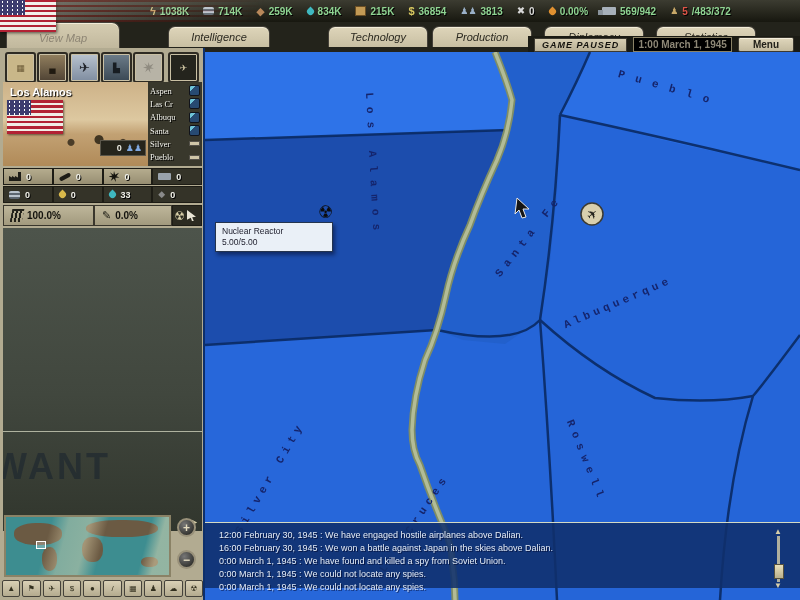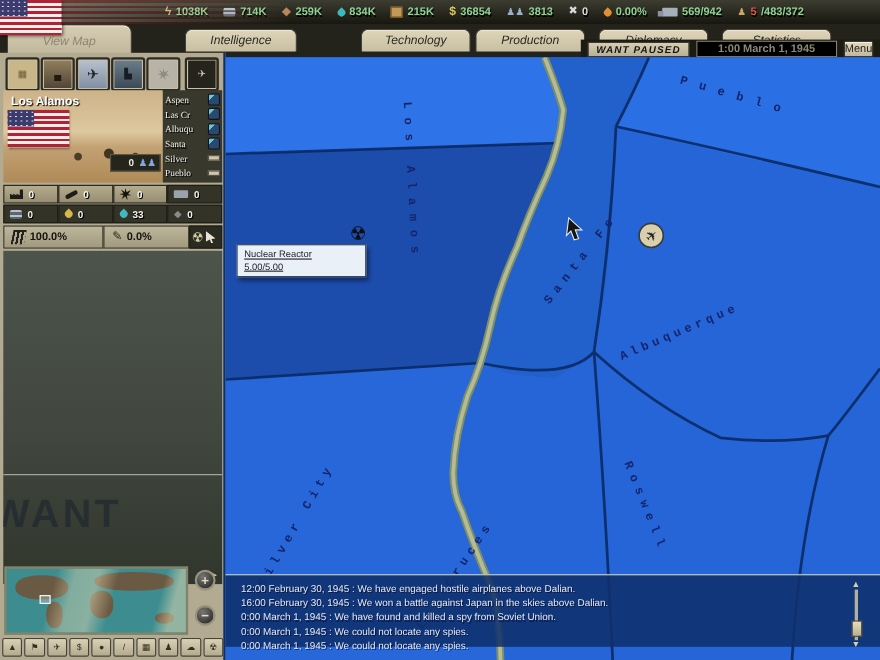--- a/index.html
+++ b/index.html
@@ -32,21 +32,21 @@
   .tab.active{top:0;height:30px;width:112px;left:6px;color:#8d8574;
     background:linear-gradient(#d6cdb2,#bdb499);border-radius:8px 8px 0 0;}
   
   #pausebar{position:absolute;left:528px;top:36px;width:272px;height:17px;background:#1b1b14;
     display:flex;align-items:center;gap:6px;padding:0 6px;box-sizing:border-box;}
   #pauselbl{background:linear-gradient(#d6cdb2,#b9b095);border:1px solid #3c3930;color:#14130e;
     font-size:9px;font-weight:bold;font-style:italic;padding:1px 7px;letter-spacing:1px;}
   #datefld{flex:1;background:#000000;border:1px solid #8a8266;box-shadow:inset 1px 1px 2px rgba(0,0,0,.35);
     color:#8d8776;font-size:10px;font-weight:bold;text-align:center;padding:1px 0;}
   #menubtn{background:linear-gradient(#e0d7bc,#c3ba9e);border:1px solid #3c3930;color:#23211a;
-    font-size:10px;font-weight:normal;padding:1px 0;border-radius:2px;box-shadow:inset 0 1px 0 #f4eeda;}
+    font-size:10px;font-weight:bold;padding:1px 14px;border-radius:2px;box-shadow:inset 0 1px 0 #f4eeda;}
   
   #flag{position:absolute;left:0;top:0;width:56px;height:32px;
     background:repeating-linear-gradient(#b22234 0 2.5px,#f2f0ea 2.5px 5px);box-shadow:1px 1px 3px rgba(0,0,0,.6);}
   #flag .canton{position:absolute;left:0;top:0;width:25px;height:15px;background:#3c3b6e;
     background-image:radial-gradient(#fff 0.7px,transparent 1px);background-size:5px 4px;}
   #flagstreak{position:absolute;left:56px;top:0;width:210px;height:22px;
     background:repeating-linear-gradient(#c2343480 0 2.5px,#e8e4da66 2.5px 5px);
     -webkit-mask-image:linear-gradient(90deg,#000,transparent);
     mask-image:linear-gradient(90deg,#000,transparent);opacity:.8;}
   
@@ -128,21 +128,21 @@
     font-weight:bold;color:#15246b;white-space:nowrap;transform-origin:0 0;}
   #lbl-losalamos{left:170px;top:40px;transform:rotate(87deg);font-size:11px;letter-spacing:8px;}
   #lbl-santafe{left:288px;top:220px;transform:rotate(-52deg);font-size:11px;letter-spacing:6px;}
   #lbl-pueblo{left:415px;top:16px;transform:rotate(16deg);font-size:11px;letter-spacing:11px;}
   #lbl-albuquerque{left:357px;top:268px;transform:rotate(-23deg);font-size:11px;letter-spacing:4px;}
   #lbl-silvercity{left:28px;top:478px;transform:rotate(-60deg);font-size:11px;letter-spacing:5px;}
   #lbl-lascruces{left:172px;top:516px;transform:rotate(-56deg);font-size:11px;letter-spacing:5px;}
   #lbl-roswell{left:370px;top:366px;transform:rotate(68deg);font-size:11px;letter-spacing:6px;}
   #tooltip{position:absolute;left:10px;top:170px;width:118px;height:30px;background:#eaf0f7;
     border:1px solid #24344e;box-shadow:2px 3px 4px rgba(0,0,20,.45);padding:3px 6px;box-sizing:border-box;}
-  #tooltip div{font-size:8.5px;color:#1c1c2a;line-height:11px;text-decoration:underline;}
+  #tooltip div{font-size:8.5px;color:#1c1c2a;line-height:11px;}
   
   #log{position:absolute;left:205px;top:522px;width:595px;height:66px;
     background:rgba(16,48,108,.88);border-top:1px solid #d4dac4;box-sizing:border-box;padding:6px 0 0 14px;}
   .msg{font-size:9px;color:#e4ecf6;line-height:13px;text-shadow:1px 1px 0 rgba(0,0,30,.6);}
   #logscroll{position:absolute;left:566px;top:5px;width:14px;height:62px;display:flex;flex-direction:column;align-items:center;}
   #logscroll .sa{color:#d8cfa8;font-size:8px;line-height:1;}
   #logscroll .track{width:3px;flex:1;background:#d8cfa8;opacity:.8;}
   #logscroll .thumb{position:absolute;left:3px;top:36px;width:8px;height:13px;background:linear-gradient(#e8dfba,#b8af8c);border:1px solid #55503c;}
 </style>
 </head>
@@ -206,21 +206,21 @@
     <div class="tab" style="left:544px;width:98px;">Diplomacy</div>
     <div class="tab" style="left:656px;width:98px;">Statistics</div>
   </div>
 
   <div id="flag">
       <div class="canton"></div>
     </div>
   <div id="flagstreak"></div>
 
   <div id="pausebar">
-    <span id="pauselbl">WANT PAUSED</span>
+    <span id="pauselbl">GAME PAUSED</span>
     <span id="datefld">1:00 March 1, 1945</span>
     <span id="menubtn">Menu</span>
   </div>
 
   <div id="sidebar">
     <div class="fbtn" style="left:5px;background:#c9b789;">
         <span style="font-size:9px;color:#6d5c38;">▦</span>
       </div>
     <div class="fbtn" style="left:37px;background:linear-gradient(#93805f,#4f4334);">
         <span style="font-size:9px;color:#201a10;">▄</span>

